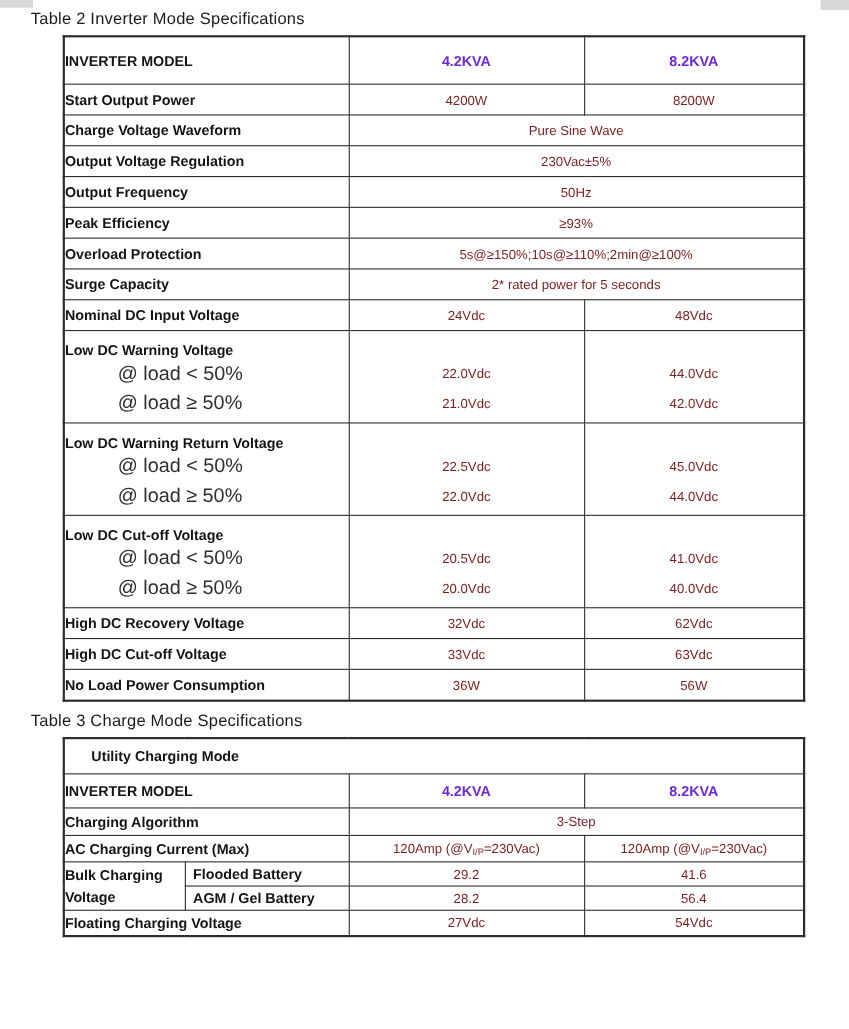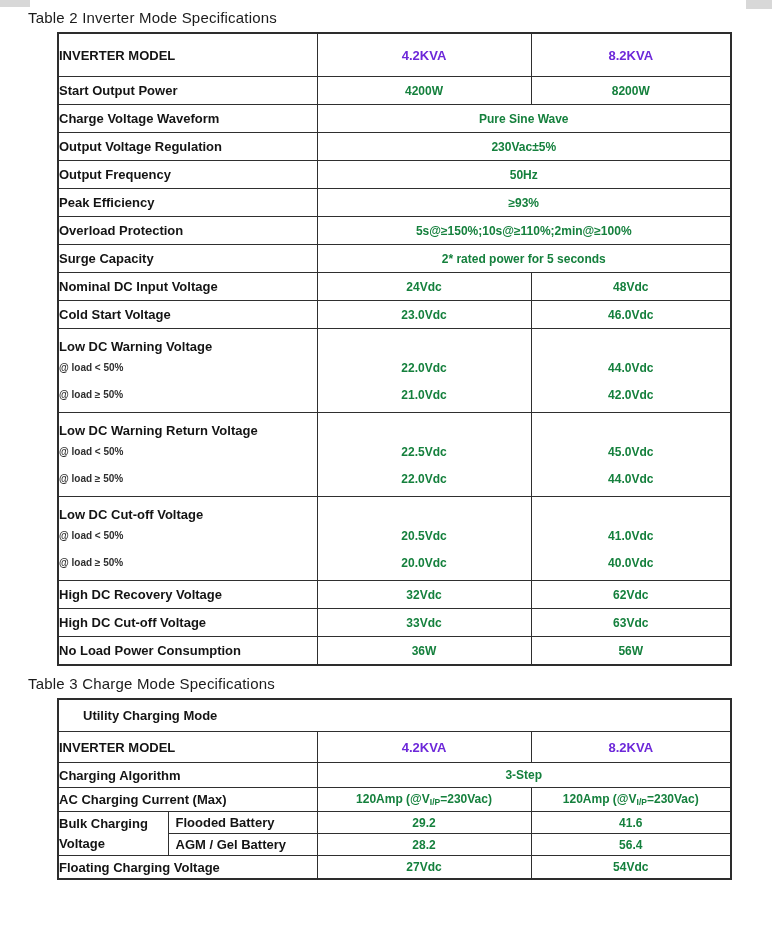--- a/index.html
+++ b/index.html
@@ -48,42 +48,42 @@
   td.lbl {
     font-weight: bold;
     font-size: 13px;
     color: #141414;
     padding-left: 8px;
     padding-right: 4px;
     text-align: left;
   }
   td.val {
     font-size: 12px;
-    color: #15803d;
+    color: #7f1d1d;
     text-align: center;
-    font-weight: 700;
+    font-weight: 400;
   }
   td.val.hdr {
     font-size: 13px;
     font-weight: bold;
     color: #6d28d9;
   }
   sub.subsc {
     font-size: 8.5px;
     vertical-align: -2px;
   }
 
   
   tr.r-head td { height: 42px; }
   tr.r-std  td { height: 27px; }
   tr.grp    td { height: 83px; vertical-align: top; }
 
   
   .g-head { height: 25px; display: flex; align-items: flex-end; font-weight: bold; font-size: 13px; color: #141414; }
-  .g-sub  { height: 27px; display: flex; align-items: center; font-weight: 700; font-size: 10px; color: #2e2e2e; }
+  .g-sub  { height: 27px; display: flex; align-items: center; font-weight: 400; font-size: 18px; color: #2e2e2e; padding-left: 48px; }
   .g-pad  { height: 25px; }
   .g-val  { height: 27px; display: flex; align-items: center; justify-content: center; }
 
   
   tr.r-utility td { height: 31px; padding-left: 24px; }
   tr.r-model   td { height: 30px; }
   tr.r-alg     td { height: 24px; }
   tr.r-ac      td { height: 23px; }
   tr.r-bulk    td { height: 21px; }
   tr.r-float   td { height: 22px; }
@@ -143,25 +143,20 @@
       </tr>
       <tr class="r-std">
         <td class="lbl">Surge Capacity</td>
         <td class="val" colspan="2">2* rated power for 5 seconds</td>
       </tr>
       <tr class="r-std">
         <td class="lbl">Nominal DC Input Voltage</td>
         <td class="val">24Vdc</td>
         <td class="val">48Vdc</td>
       </tr>
-      <tr class="r-std">
-        <td class="lbl">Cold Start Voltage</td>
-        <td class="val">23.0Vdc</td>
-        <td class="val">46.0Vdc</td>
-      </tr>
 
       <tr class="grp">
         <td class="lbl">
           <div class="g-head">Low DC Warning Voltage</div>
           <div class="g-sub">@ load &lt; 50%</div>
           <div class="g-sub">@ load ≥ 50%</div>
         </td>
         <td class="val">
           <div class="g-pad"></div>
           <div class="g-val">22.0Vdc</div>

